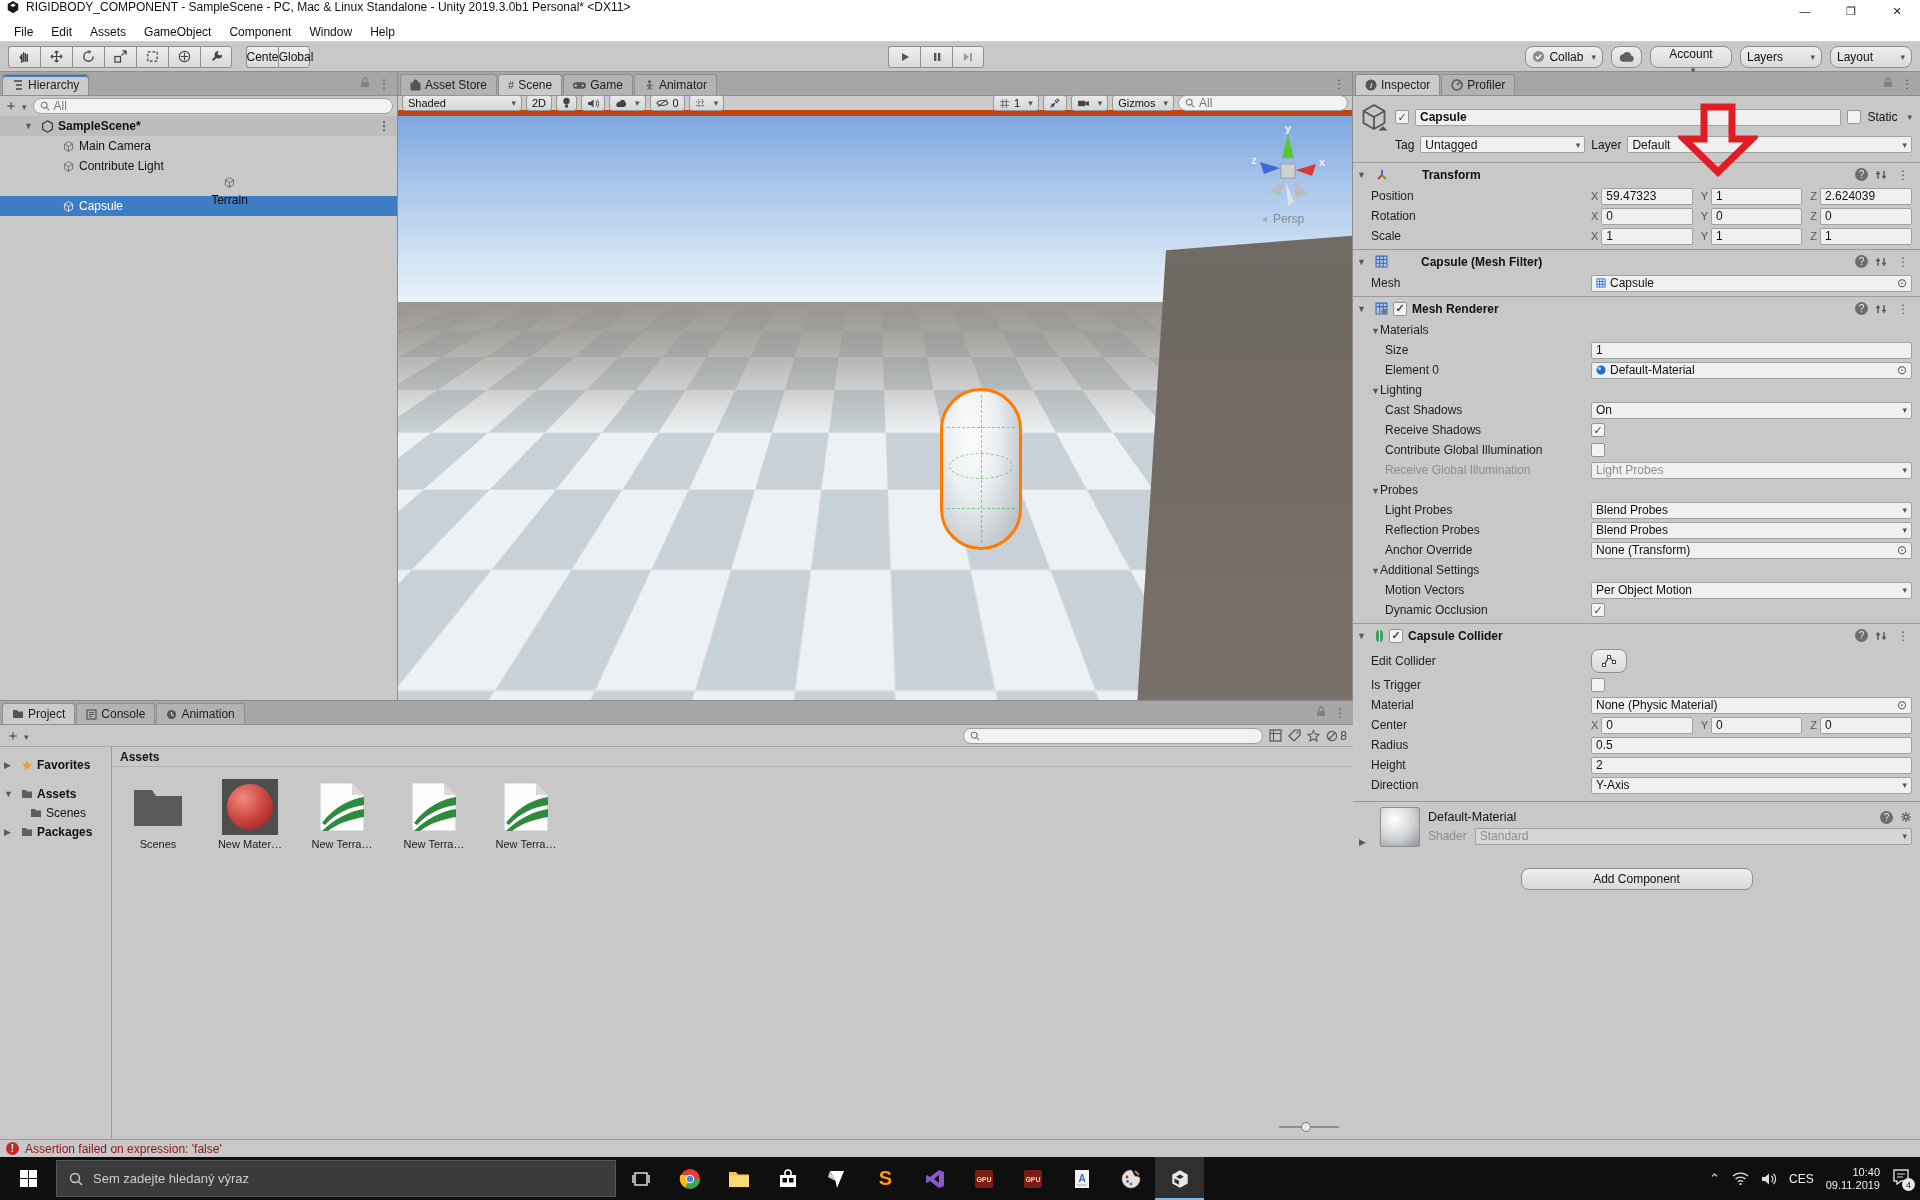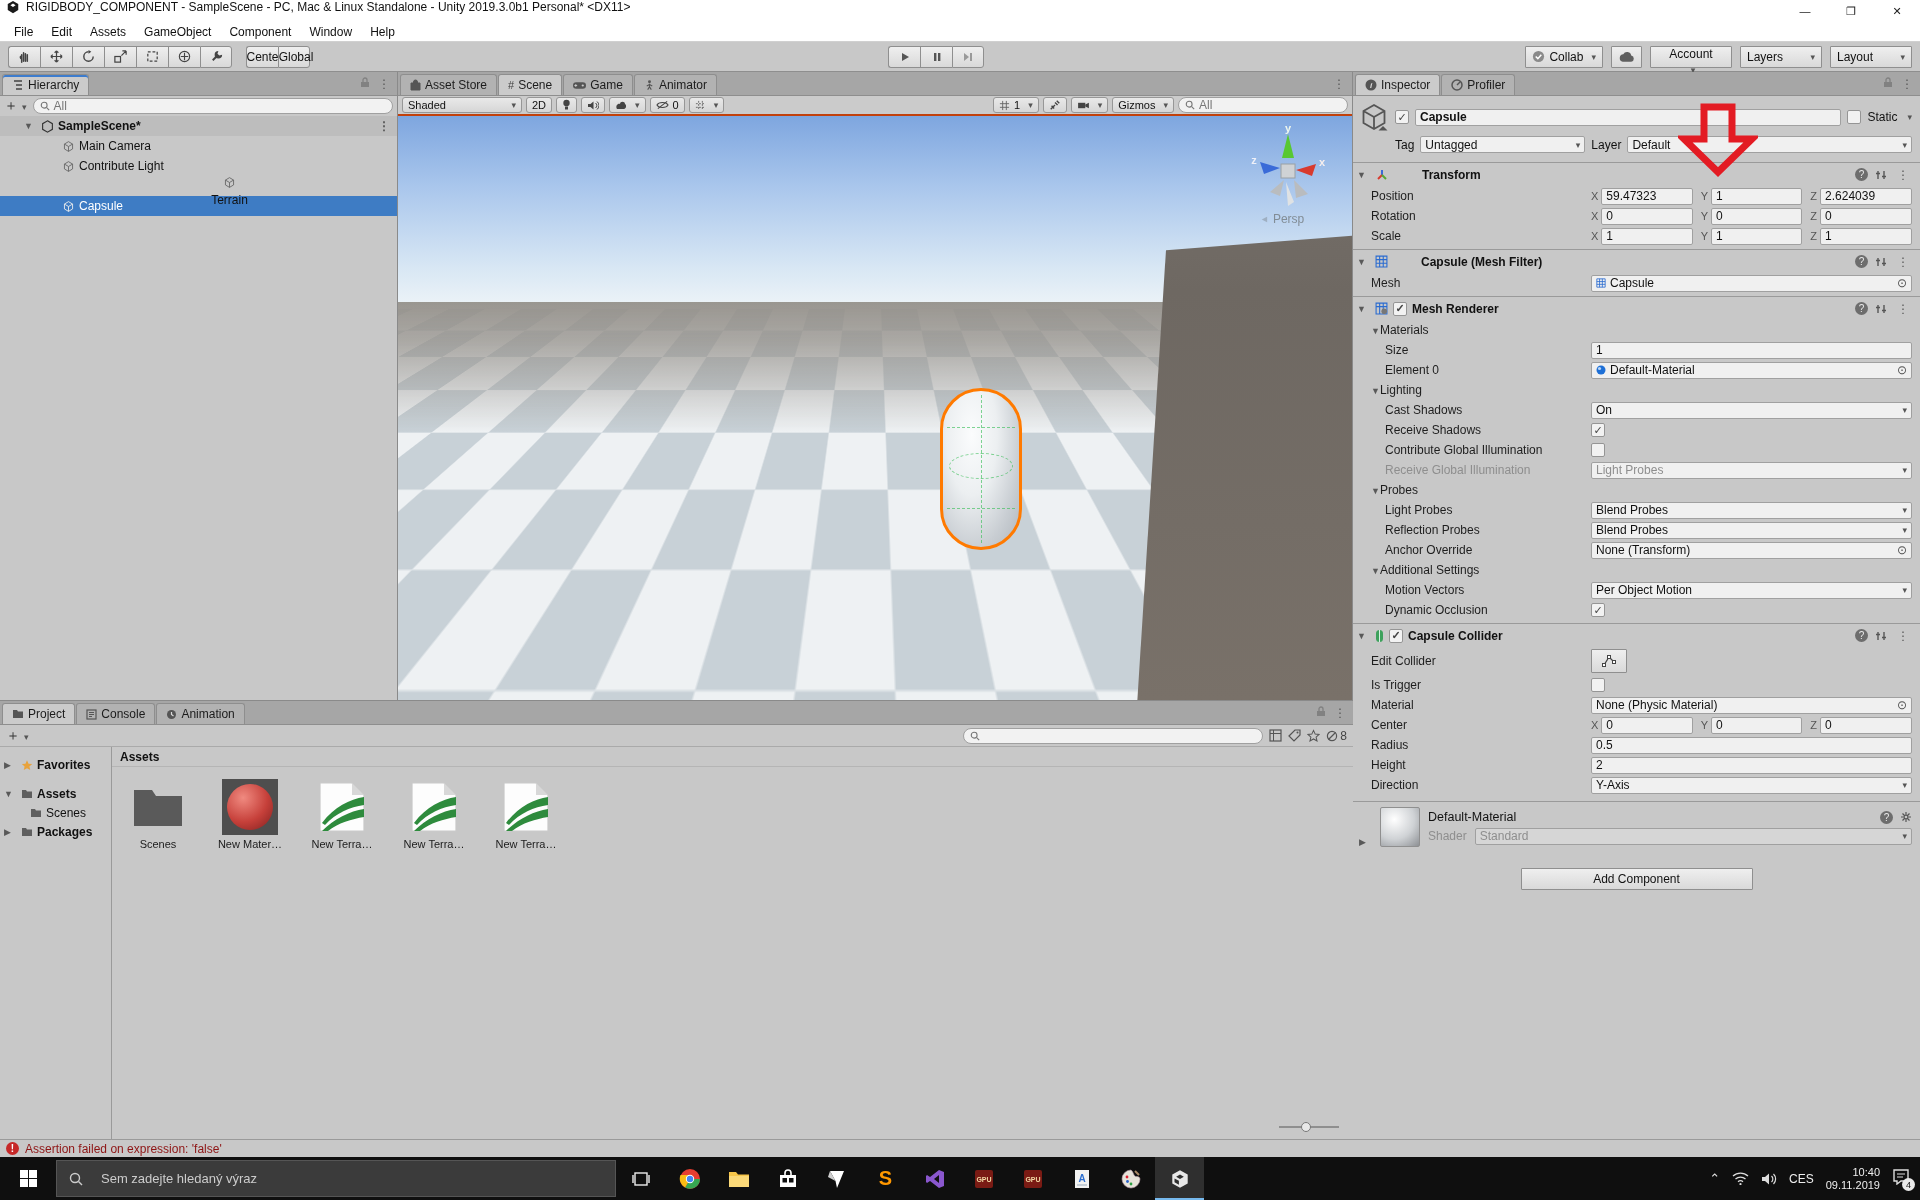--- a/index.html
+++ b/index.html
@@ -8,21 +8,21 @@
   
   .r{display:flex;align-items:center;}
   .fld{background:#f0f0f0;border:1px solid #a0a0a0;border-radius:2px;height:17px;display:flex;align-items:center;padding:0 4px;font-size:12px;color:#111;overflow:hidden;white-space:nowrap;}
   .dd{justify-content:space-between;}
   .arw{font-size:9px;color:#555;margin-left:4px;}
   .chk{width:14px;height:14px;background:#f2f2f2;border:1px solid #959595;border-radius:2px;display:flex;align-items:center;justify-content:center;font-size:11px;color:#444;flex:none;}
   .fold{color:#595959;font-size:9px;width:13px;flex:none;}
   .kebab{color:#555;font-size:12px;padding:0 3px;}
   .helpc{width:13px;height:13px;border-radius:50%;background:#6d6d6d;color:#e9e9e9;font-size:10px;display:flex;align-items:center;justify-content:center;}
   .picker{color:#555;font-size:12px;margin-left:auto;}
-  .tbtn{background:linear-gradient(#efefef,#d9d9d9);border:1px solid #8f8f8f;border-radius:1px;height:22px;display:flex;align-items:center;justify-content:center;padding:0 6px;gap:4px;}
+  .tbtn{background:linear-gradient(#efefef,#d9d9d9);border:1px solid #8f8f8f;border-radius:8px;height:22px;display:flex;align-items:center;justify-content:center;padding:0 6px;gap:4px;}
   .lockico{opacity:.45;}
   
   #titlebar{position:absolute;left:0;top:0;width:100%;height:22px;background:#fff;display:flex;align-items:flex-start;padding-left:6px;gap:6px;font-size:12px;}
   #winbtns{margin-left:auto;display:flex;}
   #winbtns span{width:46px;height:22px;display:flex;align-items:center;justify-content:center;font-size:11px;color:#222;}
   #menubar{position:absolute;left:0;top:22px;width:100%;height:20px;background:#fff;display:flex;align-items:center;padding-left:6px;gap:2px;border-bottom:1px solid #d0d0d0;}
   #menubar span{padding:2px 8px;}
   
   #toolbar{position:absolute;left:0;top:42px;width:100%;height:30px;background:#c8c8c8;border-bottom:1px solid #8e8e8e;display:flex;align-items:center;padding:0 8px;}
   .toolgrp{display:flex;}
@@ -39,21 +39,21 @@
   #hierarchy{position:absolute;left:0;top:72px;width:398px;height:628px;background:#c8c8c8;border-right:1px solid #8a8a8a;}
   #hierarchy .tab.active{box-shadow:inset 0 2px 0 #3d7ccd;}
   .srchrow{height:20px;display:flex;align-items:center;padding:1px 4px;gap:6px;}
   .srch{flex:1;background:#f2f2f2;border:1px solid #a0a0a0;border-radius:8px;height:16px;display:flex;align-items:center;padding:0 6px;gap:4px;color:#777;}
   .hrow{height:20px;display:flex;align-items:center;gap:4px;font-size:12px;}
   .hrow.scene{background:#bdbdbd;font-weight:bold;}
   .hrow.sel{background:#3e7cc4;color:#fff;}
   .cubeico{width:13px;height:13px;flex:none;}
   
   #sceneview{position:absolute;left:398px;top:72px;width:955px;height:628px;background:#c8c8c8;border-right:1px solid #8a8a8a;display:flex;flex-direction:column;}
-  #scenebar{height:20px;background:#cbcbcb;border-bottom:2px solid #c2410c;display:flex;align-items:center;padding:0 4px;gap:4px;font-size:12px;}
+  #scenebar{height:20px;background:#cbcbcb;border-bottom:6px solid #c2410c;display:flex;align-items:center;padding:0 4px;gap:4px;font-size:12px;}
   .sbtn{background:linear-gradient(#e9e9e9,#d6d6d6);border:1px solid #979797;border-radius:3px;height:16px;display:flex;align-items:center;padding:0 5px;gap:4px;font-size:11px;}
   #canvas{position:relative;flex:1;overflow:hidden;background:linear-gradient(180deg,#7ea6df 0%,#a9c6ec 12%,#d8e7f4 26%,#eef4f8 33%,#e7ebee 34%);}
   #ground{position:absolute;top:193px;left:-705px;width:2360px;height:1700px;transform-origin:50% 0;transform:perspective(330px) rotateX(57deg);background-color:#eef1f3;background-image:linear-gradient(45deg,#c8d1d7 25%,transparent 25%,transparent 75%,#c8d1d7 75%),linear-gradient(45deg,#c8d1d7 25%,transparent 25%,transparent 75%,#c8d1d7 75%);background-position:0 0,36px 36px;background-size:72px 72px;}
   #fog{position:absolute;left:0;top:186px;width:100%;height:130px;background:linear-gradient(180deg,rgba(148,144,138,.95) 0%,rgba(148,144,138,.75) 30%,rgba(160,160,158,0) 100%);}
   #terrain{position:absolute;left:0;top:0;width:100%;height:100%;clip-path:polygon(80.5% 23%,100% 20.5%,100% 100%,77.5% 100%);background:linear-gradient(180deg,#77716b 0%,#6e6862 30%,#746d66 70%,#797169 100%);}
   #capshadow{position:absolute;left:415px;top:400px;width:170px;height:52px;transform:rotate(-17deg);background:radial-gradient(closest-side,rgba(45,55,66,.55),rgba(45,55,66,0) 72%);}
   #capsule{position:absolute;left:542px;top:272px;width:82px;height:162px;border-radius:41px;border:3px solid #ff7a00;background:radial-gradient(ellipse at 38% 28%,#fbfcfd 0%,#eceff1 38%,#c9ced3 72%,#b0b6bc 100%);}
   .capline{position:absolute;border-color:rgba(60,190,90,.65);border-style:dashed;border-width:0;}
   #gizmo{position:absolute;left:838px;top:8px;}
   #persp{position:absolute;left:862px;top:96px;color:rgba(120,128,134,.85);font-size:12px;display:flex;gap:4px;align-items:center;}
@@ -89,21 +89,21 @@
   .aitem .cap{font-size:11px;color:#1c1c1c;white-space:nowrap;}
   #zoomslider{position:absolute;right:14px;bottom:6px;width:60px;height:12px;display:flex;align-items:center;}
   #zoomslider .track{flex:1;height:2px;background:#8f8f8f;}
   #zoomslider .knob{position:absolute;left:22px;width:10px;height:10px;border-radius:50%;background:#e8e8e8;border:1px solid #777;}
   
   #statusbar{position:absolute;left:0;top:1139px;width:100%;height:18px;background:#c8c8c8;border-top:1px solid #9a9a9a;display:flex;align-items:center;gap:6px;padding:0 6px;}
   #statusbar .msg{color:#8e1414;font-size:12px;}
   .errico{width:13px;height:13px;border-radius:50%;background:#c62828;color:#fff;font-size:10px;font-weight:bold;display:flex;align-items:center;justify-content:center;}
   #taskbar{position:absolute;left:0;top:1157px;width:100%;height:43px;background:#0f0f0f;display:flex;align-items:center;color:#eee;}
   #startbtn{width:56px;height:43px;display:flex;align-items:center;justify-content:center;}
-  #tbsearch{width:560px;height:37px;background:#3b3b3b;border:1px solid #555;display:flex;align-items:center;gap:18px;padding:16px 12px;color:#ccc;font-size:13px;}
+  #tbsearch{width:560px;height:37px;background:#3b3b3b;border:1px solid #555;display:flex;align-items:center;gap:10px;padding:16px 12px;color:#ccc;font-size:13px;}
   .tbico{width:49px;height:43px;display:flex;align-items:center;justify-content:center;font-size:18px;}
   .tbico.active{background:#2f2f2f;box-shadow:inset 0 -2px 0 #76b9ed;}
   #tray{margin-left:auto;display:flex;align-items:center;gap:12px;padding-right:10px;}
   #clock{text-align:right;font-size:11px;line-height:13px;}
   .badge{position:absolute;right:-5px;bottom:-3px;width:13px;height:13px;border-radius:50%;background:#e9e9e9;color:#111;font-size:9px;display:flex;align-items:center;justify-content:center;}
   
   #arrow{position:absolute;left:1678px;top:103px;pointer-events:none;}
 </style>
 </head>
 <body>

